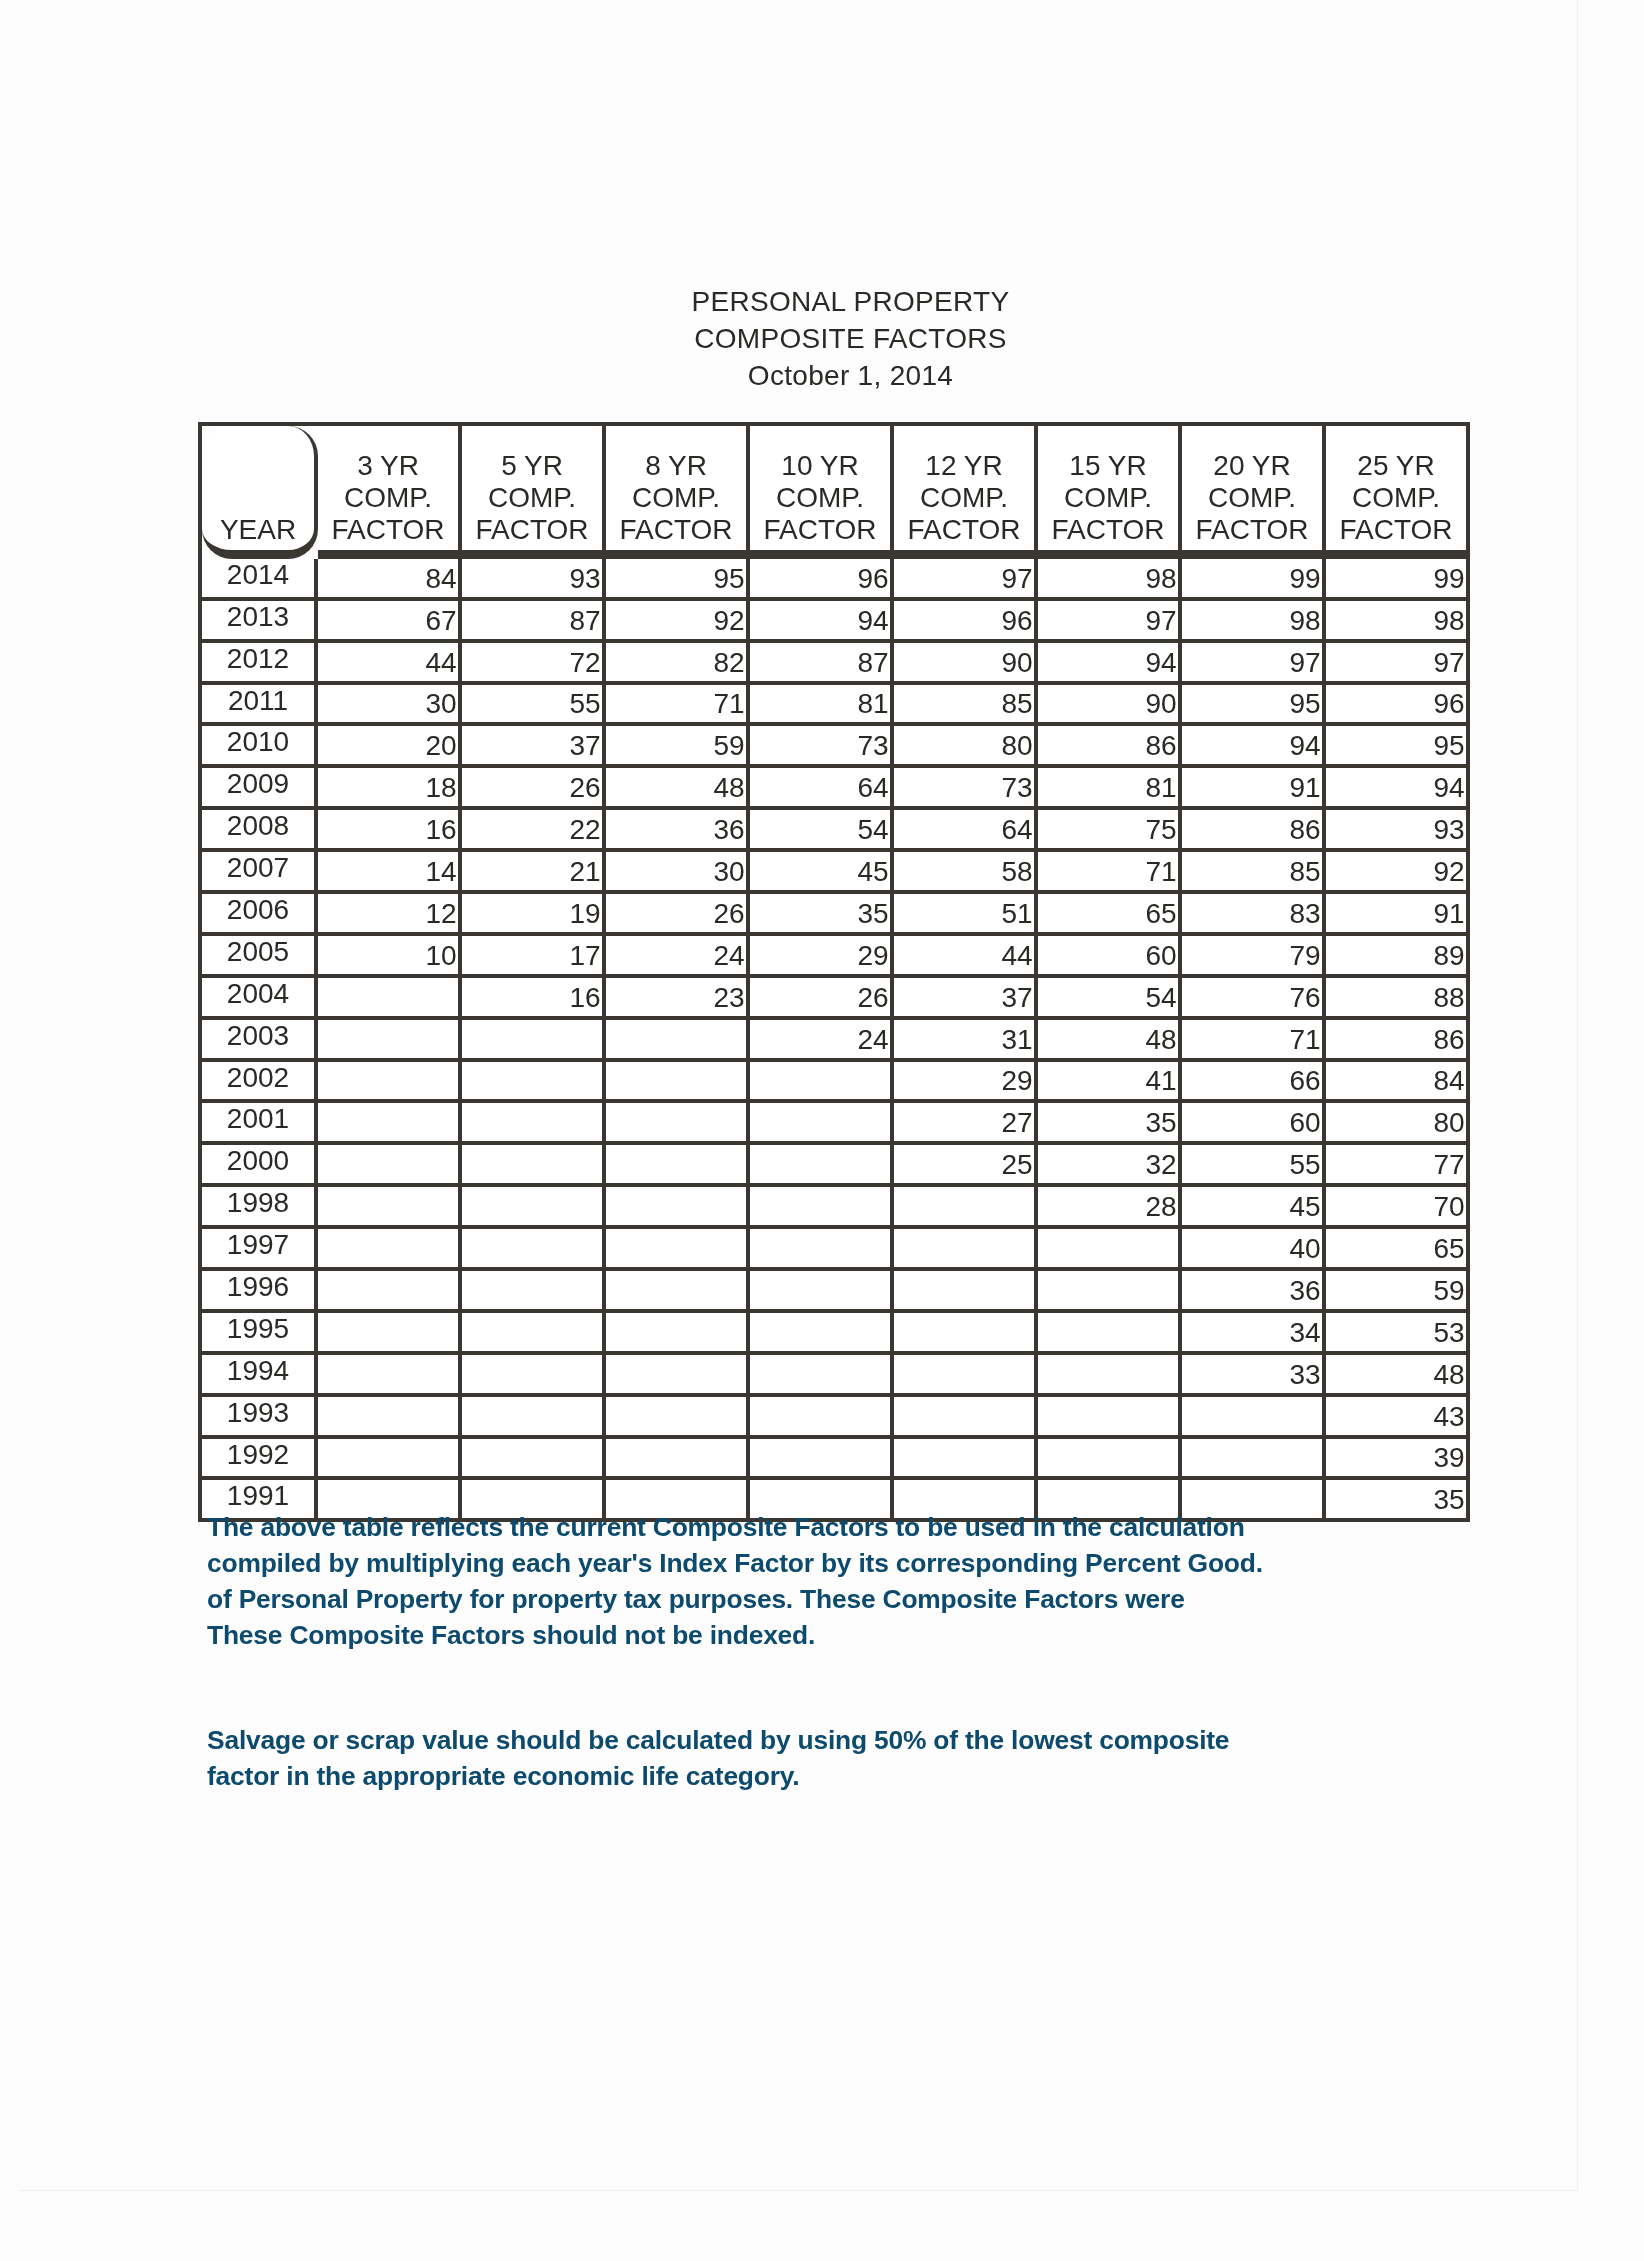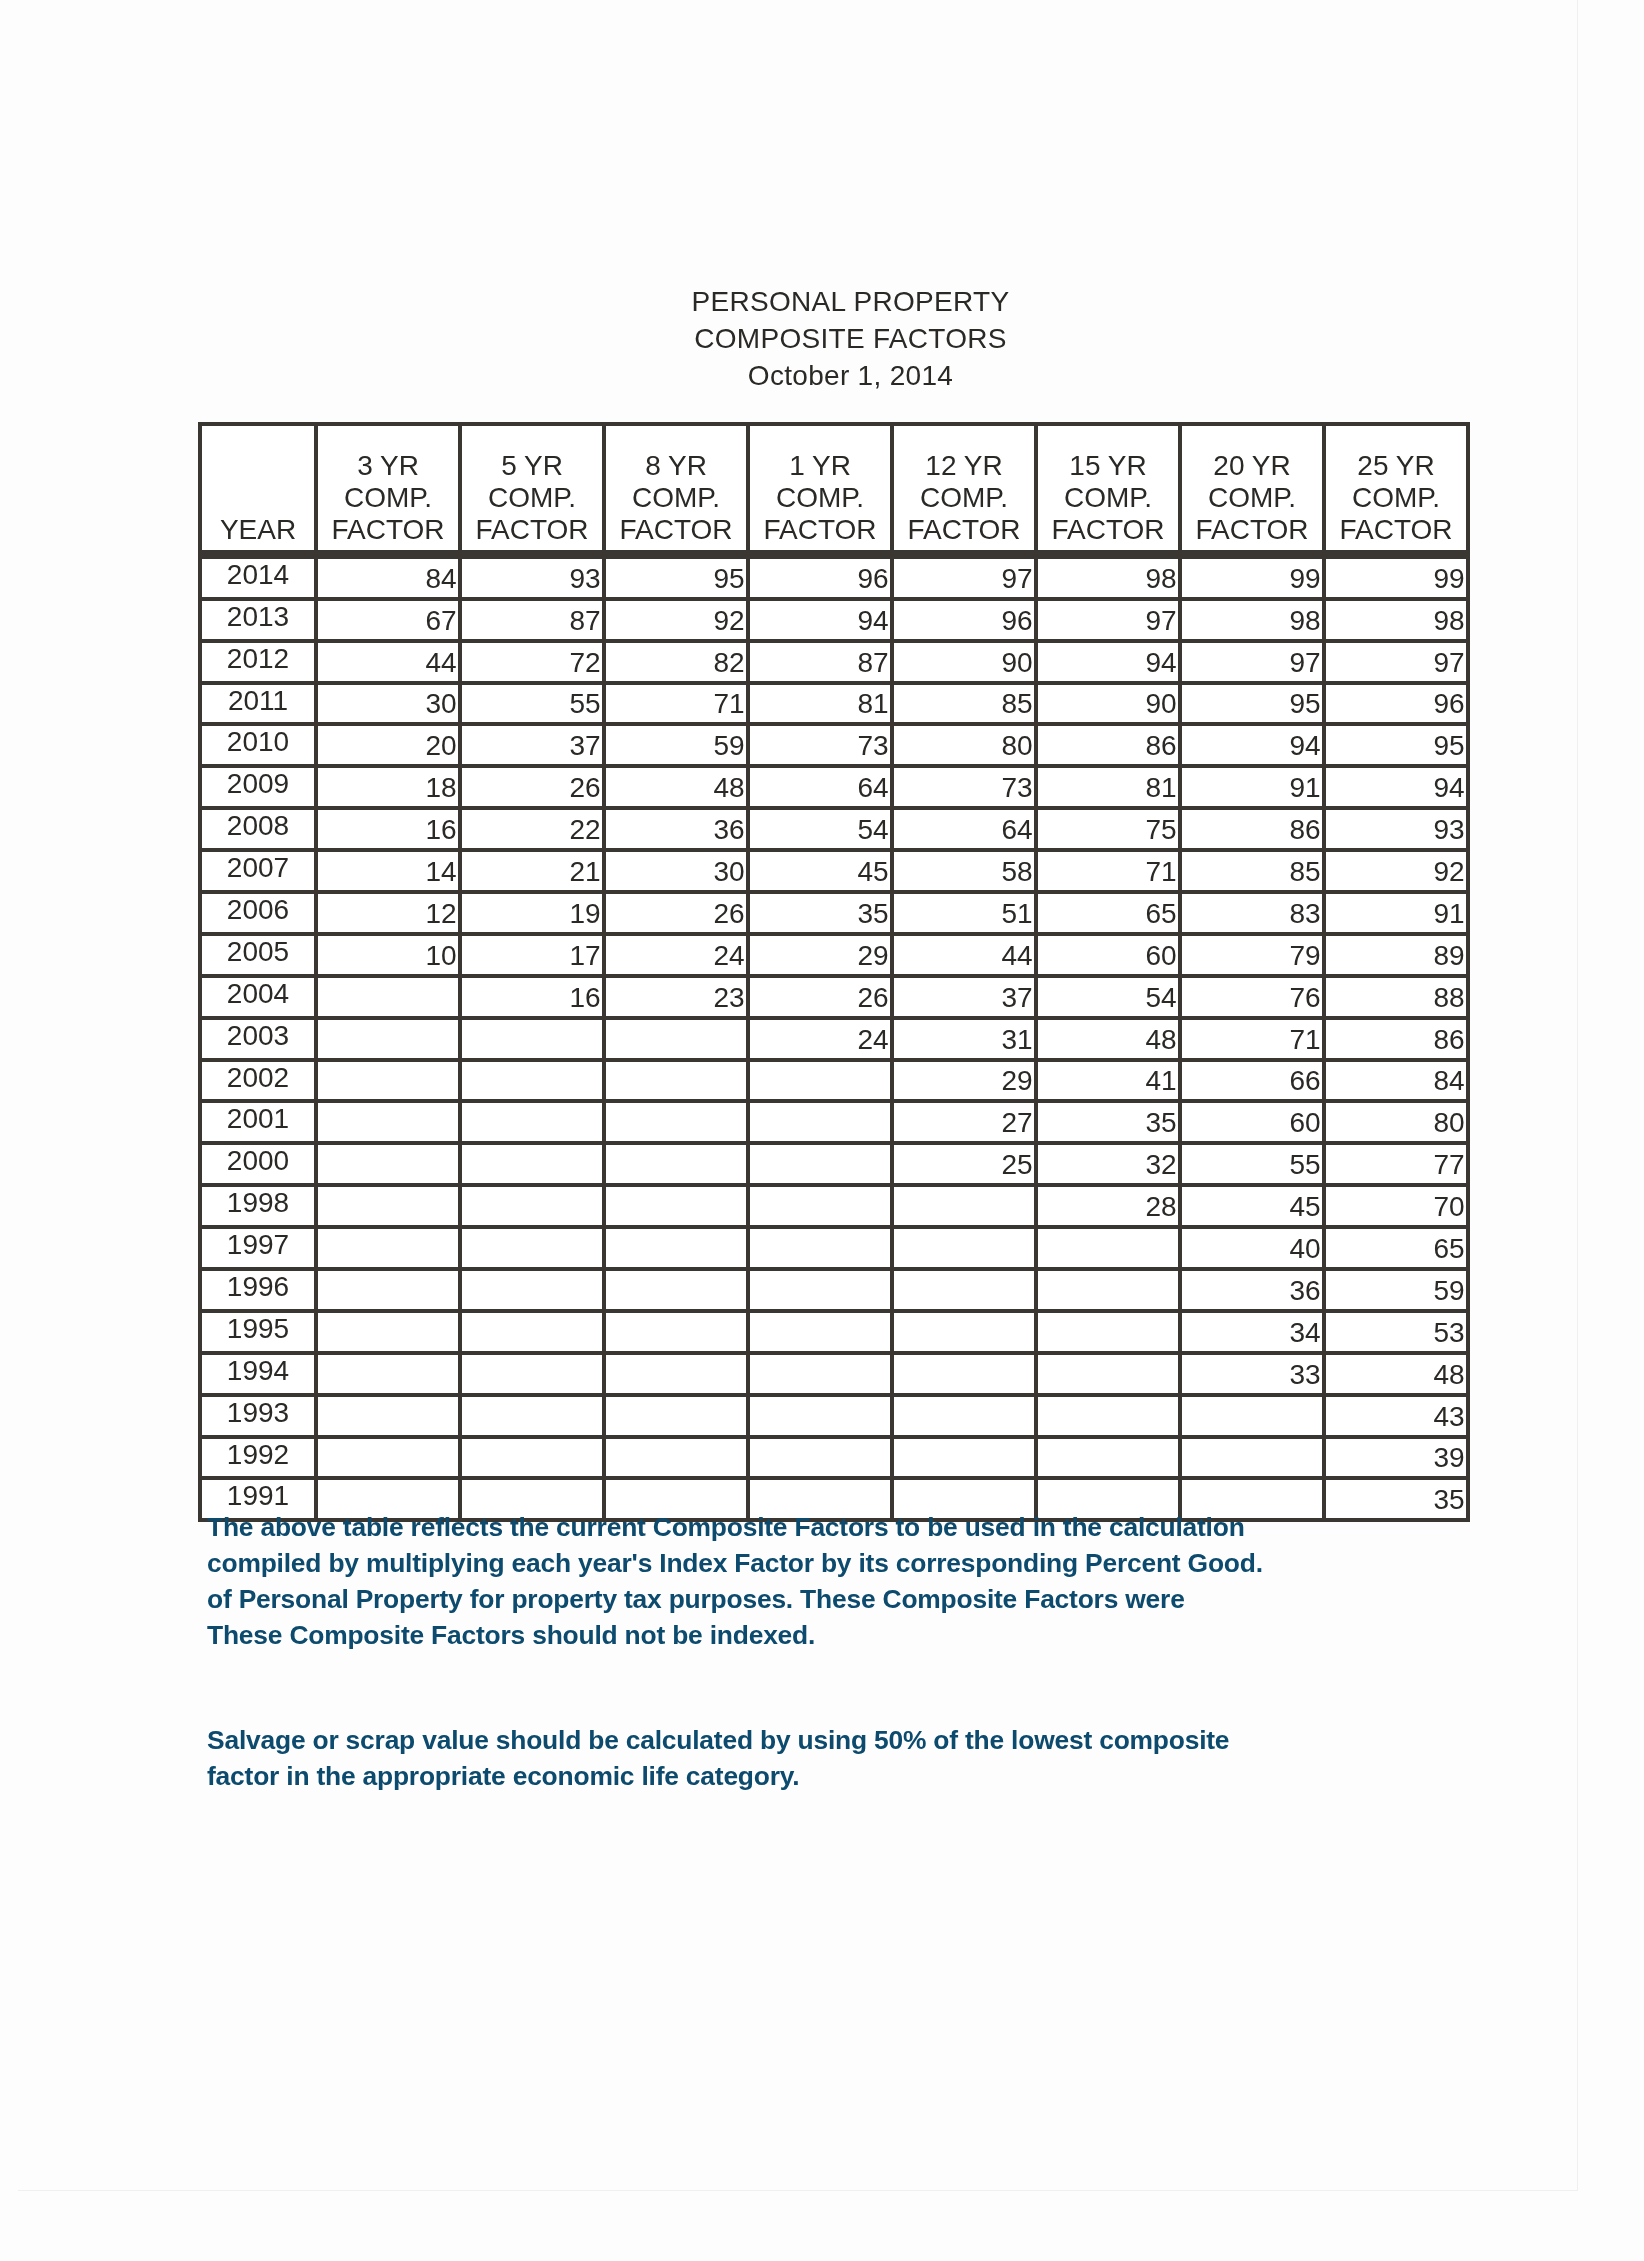--- a/index.html
+++ b/index.html
@@ -58,20 +58,21 @@
     font-size: 28px;
     line-height: 32px;
     text-align: center;
     vertical-align: bottom;
     padding-bottom: 3.9px;
     border-bottom-width: 9px;
   }
   th.year-head {
     width: 112px;
     text-align: center;
+    border-radius: 30px;
   }
   th.col-head { width: 140px; }
   td {
     height: 34px;
     font-size: 28px;
     line-height: 32px;
     vertical-align: top;
   }
   td.year-cell {
     text-align: center;
@@ -125,21 +126,21 @@
             <div style="min-height: 32px;">5 YR</div>
             <div style="min-height: 32px;">COMP.</div>
             <div style="min-height: 32px;">FACTOR</div>
           </th>
           <th class="col-head">
             <div style="min-height: 32px;">8 YR</div>
             <div style="min-height: 32px;">COMP.</div>
             <div style="min-height: 32px;">FACTOR</div>
           </th>
           <th class="col-head">
-            <div style="min-height: 32px;">1 YR</div>
+            <div style="min-height: 32px;">10 YR</div>
             <div style="min-height: 32px;">COMP.</div>
             <div style="min-height: 32px;">FACTOR</div>
           </th>
           <th class="col-head">
             <div style="min-height: 32px;">12 YR</div>
             <div style="min-height: 32px;">COMP.</div>
             <div style="min-height: 32px;">FACTOR</div>
           </th>
           <th class="col-head">
             <div style="min-height: 32px;">15 YR</div>

